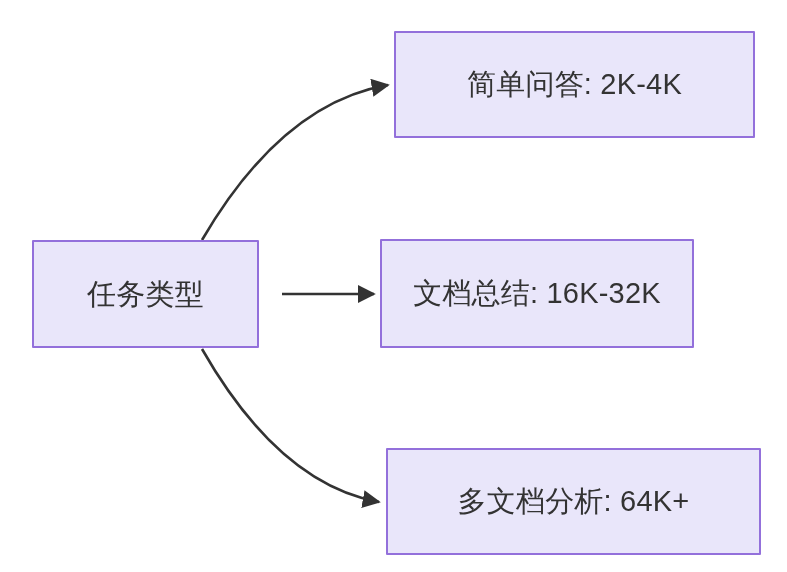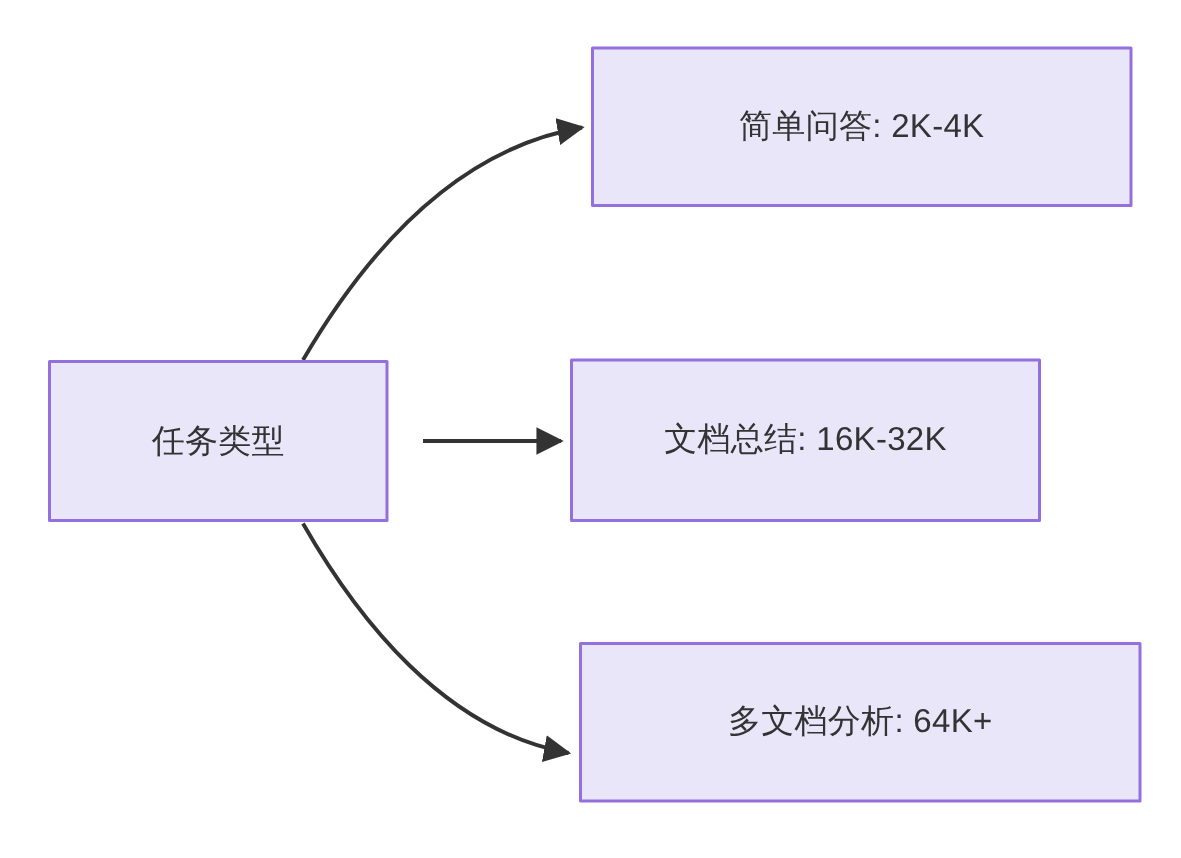--- a/index.html
+++ b/index.html
@@ -32,21 +32,21 @@
   .node {
     position: absolute;
     box-sizing: border-box;
     background: #e9e6fa;
     border: 2px solid #9370db;
     border-radius: 1px;
     display: flex;
     align-items: center;
     justify-content: center;
     color: #333333;
-    font-size: 22px;
+    font-size: 29px;
     line-height: 1.2;
     letter-spacing: 0.2px;
     white-space: nowrap;
   }
   #node-root {
     left: 32px;
     top: 240px;
     width: 227px;
     height: 108px;
   }
@@ -57,21 +57,21 @@
     height: 107px;
   }
   #node-doc-summary {
     left: 380px;
     top: 239px;
     width: 314px;
     height: 109px;
   }
   #node-multi-doc {
     left: 386px;
-    top: 428px;
+    top: 448px;
     width: 375px;
     height: 107px;
   }
   .node-label {
     display: block;
   }
 </style>
 </head>
 <body>
 

